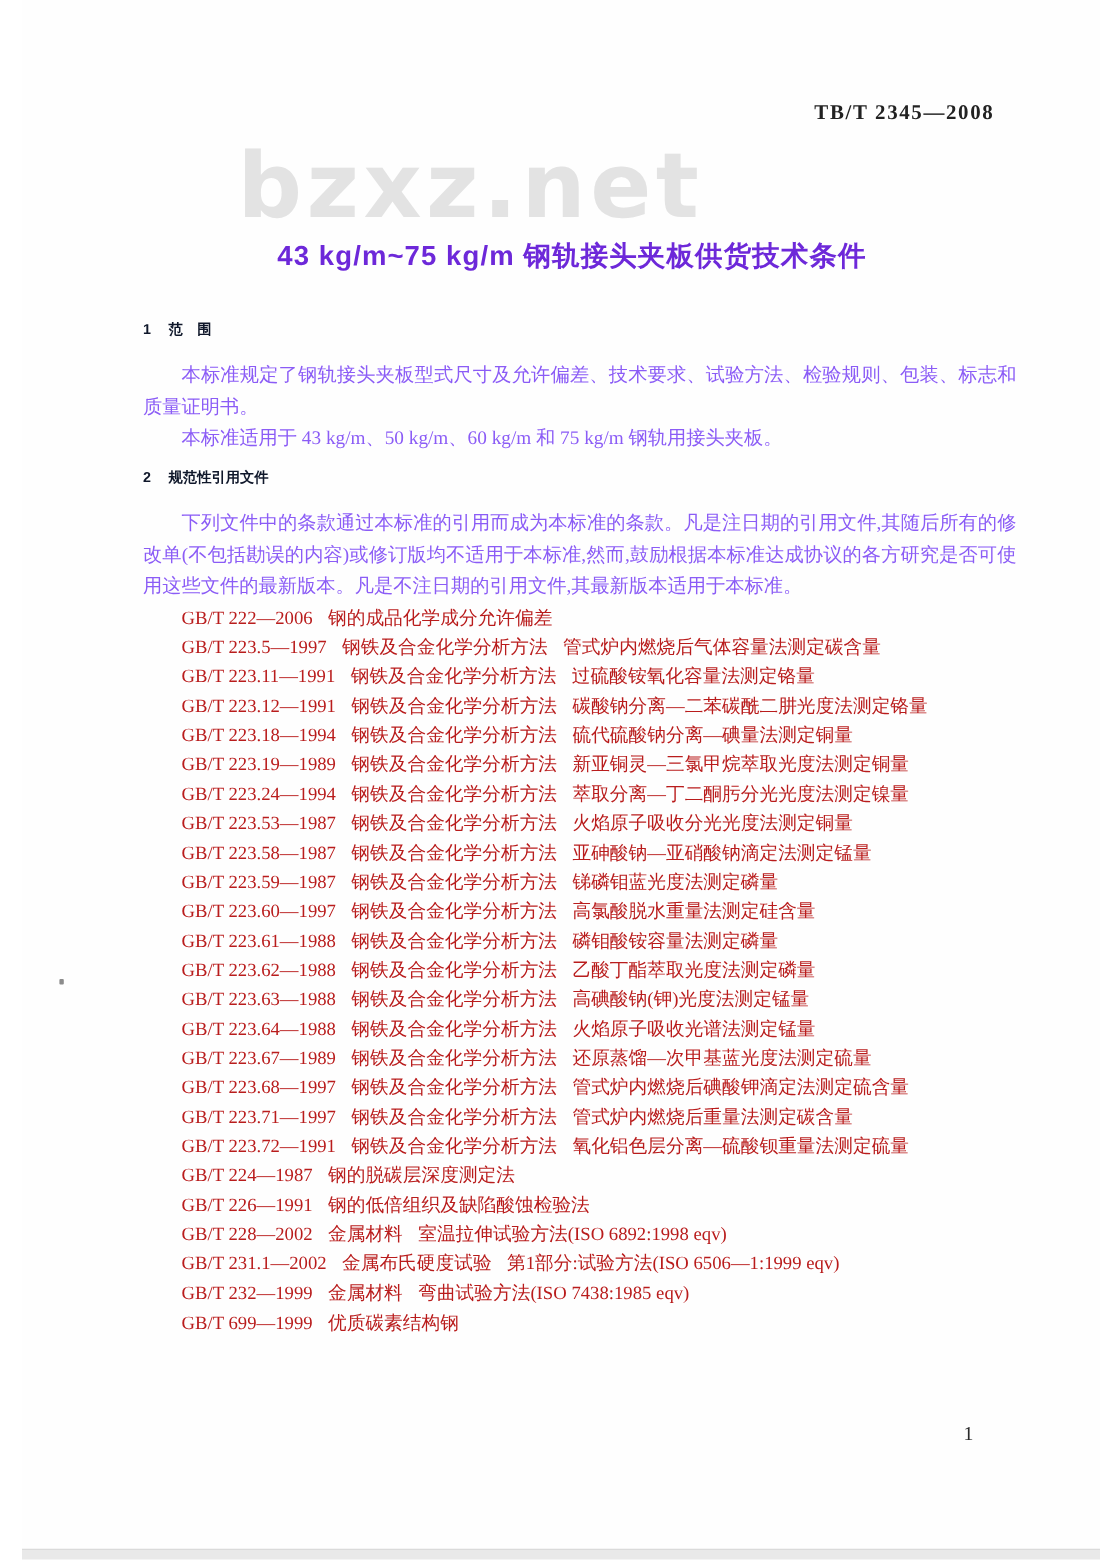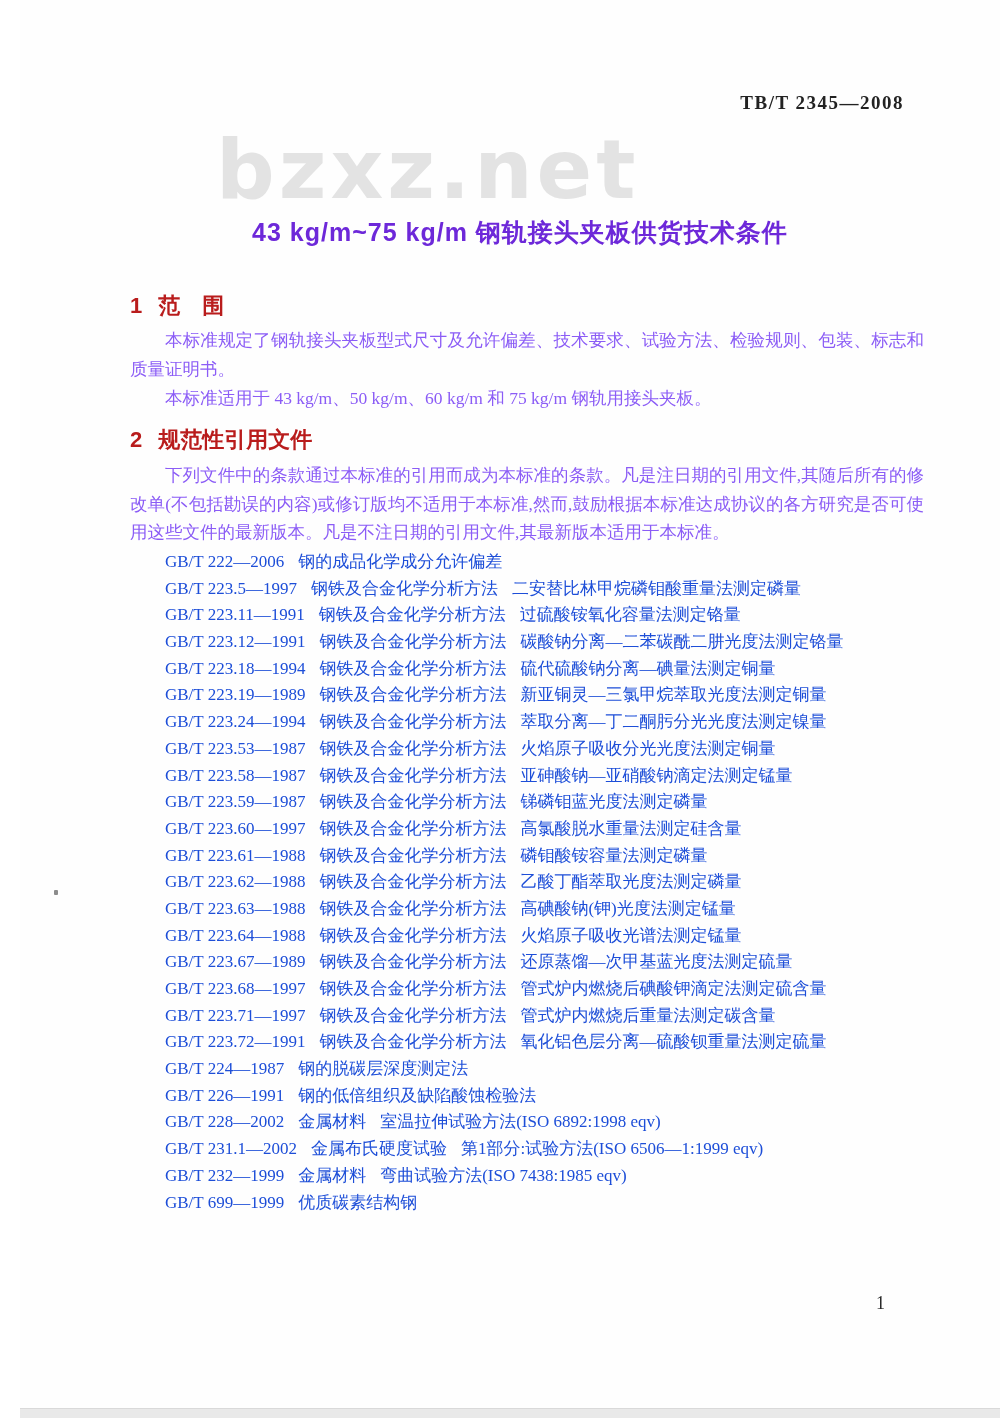--- a/index.html
+++ b/index.html
@@ -44,22 +44,22 @@
     font-weight:bold;
     font-size:25px;
     letter-spacing:1px;
     color:#6d28d9;
   }
   .sec-heading{
     position:absolute;
     left:110px;
     font-family:"Liberation Sans","DejaVu Sans",sans-serif;
     font-weight:bold;
-    font-size:22px;
-    color:#b91c1c;
+    font-size:13px;
+    color:#0f172a;
     white-space:pre;
   }
   .sec-heading .sec-num{margin-right:16px;}
   .para{
     position:absolute;
     left:110px;
     width:794px;
     font-size:17.5px;
     line-height:28.5px;
     text-align:justify;
@@ -70,21 +70,21 @@
     position:absolute;
     left:145px;
     top:549px;
     width:790px;
   }
   .ref-item{
     height:26.7px;
     line-height:26.7px;
     font-size:17px;
     white-space:nowrap;
-    color:#1d4ed8;
+    color:#b91c1c;
   }
   .ref-code{margin-right:14px;}
   .ref-name{margin-right:14px;}
   .page-number{
     position:absolute;
     top:1293px;
     left:856px;
     font-size:18px;
     color:#2a2a2a;
   }
@@ -124,21 +124,21 @@
   <div class="para" style="top:326px;">本标准规定了钢轨接头夹板型式尺寸及允许偏差、技术要求、试验方法、检验规则、包装、标志和质量证明书。</div>
 
   <div class="para" style="top:384px;">本标准适用于 43 kg/m、50 kg/m、60 kg/m 和 75 kg/m 钢轨用接头夹板。</div>
 
   <div class="sec-heading" style="top:425px;text-align:center;"><span class="sec-num">2</span><span>规范性引用文件</span></div>
 
   <div class="para" style="top:461px;">下列文件中的条款通过本标准的引用而成为本标准的条款。凡是注日期的引用文件,其随后所有的修改单(不包括勘误的内容)或修订版均不适用于本标准,然而,鼓励根据本标准达成协议的各方研究是否可使用这些文件的最新版本。凡是不注日期的引用文件,其最新版本适用于本标准。</div>
 
   <div class="ref-list">
       <div class="ref-item"><span class="ref-code">GB/T 222—2006</span><span class="ref-name">钢的成品化学成分允许偏差</span></div>
-      <div class="ref-item"><span class="ref-code">GB/T 223.5—1997</span><span class="ref-name">钢铁及合金化学分析方法</span><span class="ref-method">二安替比林甲烷磷钼酸重量法测定磷量</span></div>
+      <div class="ref-item"><span class="ref-code">GB/T 223.5—1997</span><span class="ref-name">钢铁及合金化学分析方法</span><span class="ref-method">管式炉内燃烧后气体容量法测定碳含量</span></div>
       <div class="ref-item"><span class="ref-code">GB/T 223.11—1991</span><span class="ref-name">钢铁及合金化学分析方法</span><span class="ref-method">过硫酸铵氧化容量法测定铬量</span></div>
       <div class="ref-item"><span class="ref-code">GB/T 223.12—1991</span><span class="ref-name">钢铁及合金化学分析方法</span><span class="ref-method">碳酸钠分离—二苯碳酰二肼光度法测定铬量</span></div>
       <div class="ref-item"><span class="ref-code">GB/T 223.18—1994</span><span class="ref-name">钢铁及合金化学分析方法</span><span class="ref-method">硫代硫酸钠分离—碘量法测定铜量</span></div>
       <div class="ref-item"><span class="ref-code">GB/T 223.19—1989</span><span class="ref-name">钢铁及合金化学分析方法</span><span class="ref-method">新亚铜灵—三氯甲烷萃取光度法测定铜量</span></div>
       <div class="ref-item"><span class="ref-code">GB/T 223.24—1994</span><span class="ref-name">钢铁及合金化学分析方法</span><span class="ref-method">萃取分离—丁二酮肟分光光度法测定镍量</span></div>
       <div class="ref-item"><span class="ref-code">GB/T 223.53—1987</span><span class="ref-name">钢铁及合金化学分析方法</span><span class="ref-method">火焰原子吸收分光光度法测定铜量</span></div>
       <div class="ref-item"><span class="ref-code">GB/T 223.58—1987</span><span class="ref-name">钢铁及合金化学分析方法</span><span class="ref-method">亚砷酸钠—亚硝酸钠滴定法测定锰量</span></div>
       <div class="ref-item"><span class="ref-code">GB/T 223.59—1987</span><span class="ref-name">钢铁及合金化学分析方法</span><span class="ref-method">锑磷钼蓝光度法测定磷量</span></div>
       <div class="ref-item"><span class="ref-code">GB/T 223.60—1997</span><span class="ref-name">钢铁及合金化学分析方法</span><span class="ref-method">高氯酸脱水重量法测定硅含量</span></div>
       <div class="ref-item"><span class="ref-code">GB/T 223.61—1988</span><span class="ref-name">钢铁及合金化学分析方法</span><span class="ref-method">磷钼酸铵容量法测定磷量</span></div>

